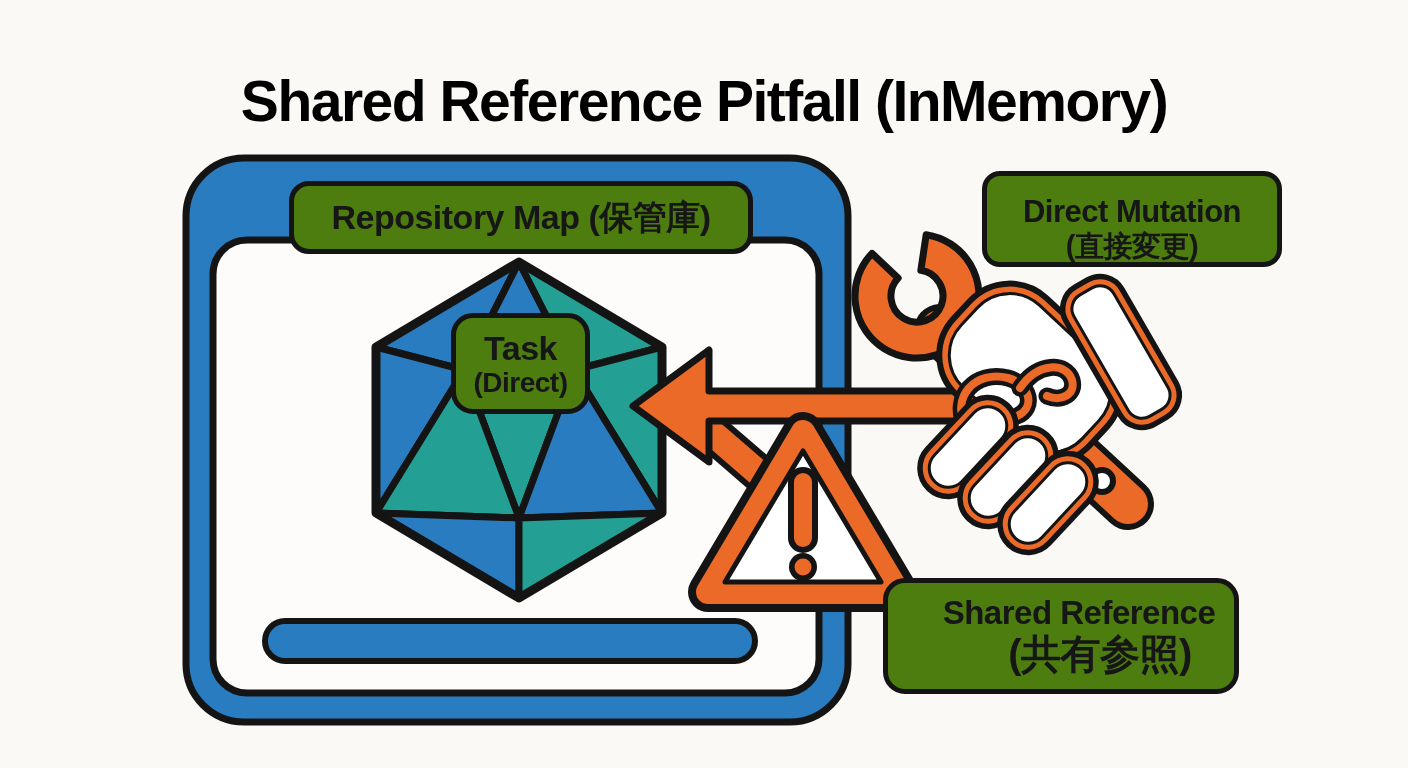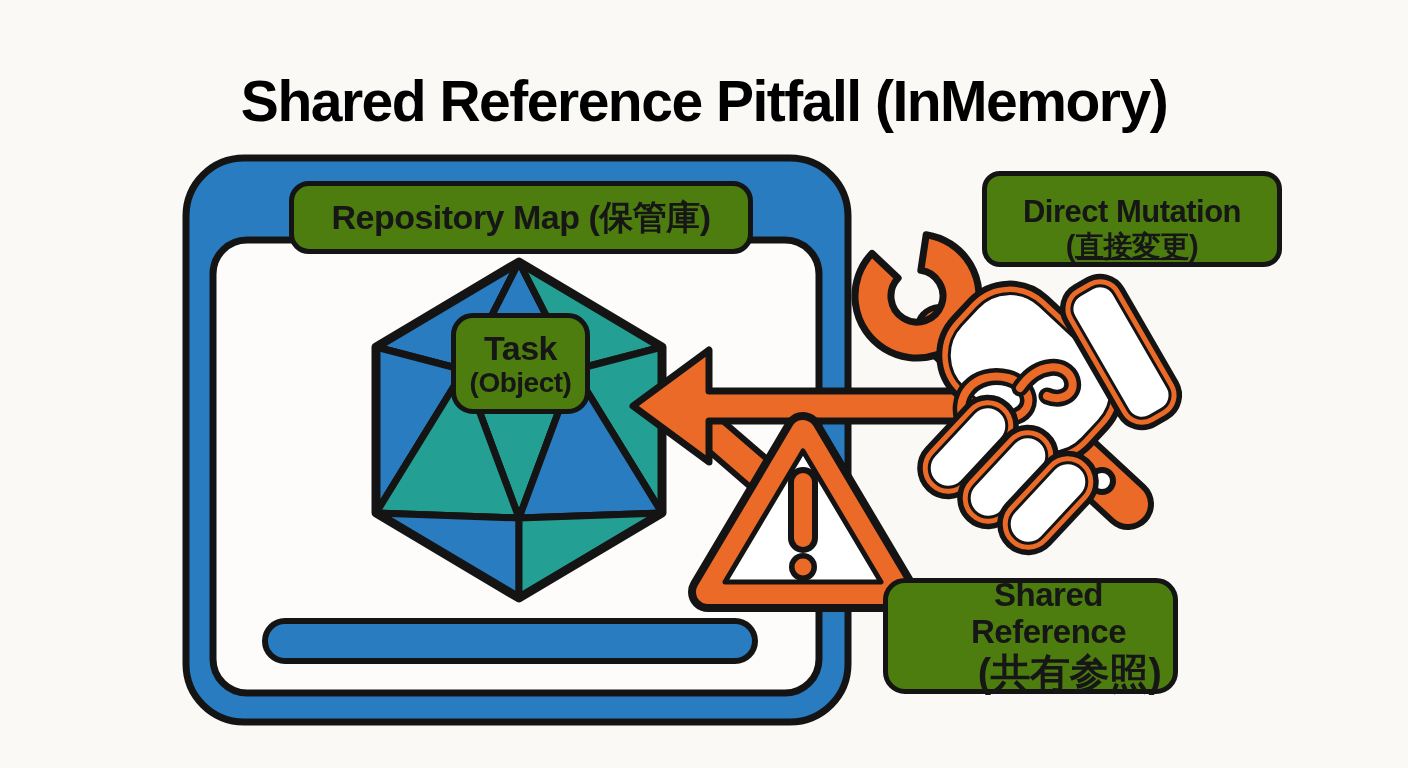--- a/index.html
+++ b/index.html
@@ -19,22 +19,22 @@
     display:flex;flex-direction:column;align-items:center;justify-content:center;
     font-weight:700;color:#161616;z-index:3;text-align:center;letter-spacing:-0.5px;
     line-height:1.12;
   }
   .lb-repo{left:289px;top:181px;width:464px;height:73px;border-radius:20px;font-size:34px;}
   .lb-task{left:451px;top:313px;width:139px;height:101px;border-radius:22px;}
   .lb-task .l1{font-size:34px;}
   .lb-task .l2{font-size:28px;}
   .lb-direct{left:982px;top:171px;width:300px;height:96px;border-radius:18px;justify-content:flex-end;}
   .lb-direct .l1{font-size:31px;}
-  .lb-direct .l2{font-size:29px;text-decoration:underline;}
-  .lb-shared{left:883px;top:578px;width:295px;height:116px;border-radius:22px;padding-left:36px;}
+  .lb-direct .l2{font-size:29px;}
+  .lb-shared{left:883px;top:578px;width:356px;height:116px;border-radius:22px;padding-left:36px;}
   .lb-shared .l1{font-size:33px;}
   .lb-shared .l2{font-size:40px;margin-left:42px;}
   
   .f-blue{fill:var(--blue);} .f-teal{fill:var(--teal);} .f-orange{fill:var(--orange);}
   .f-panel{fill:var(--panel);} .f-white{fill:#ffffff;} .nf{fill:none;}
   .s-ink{stroke:var(--ink);} .s-orange{stroke:var(--orange);}
   .rj{stroke-linejoin:round;} .rc{stroke-linecap:round;}
 </style>
 </head>
 <body>
@@ -128,21 +128,21 @@
       </g>
     </g>
   </svg>
 
   <div class="label-box lb-repo">
     <span>Repository Map (保管庫)</span>
   </div>
 
   <div class="label-box lb-task">
     <span class="l1">Task</span>
-    <span class="l2">(Object)</span>
+    <span class="l2">(Direct)</span>
   </div>
 
   <div class="label-box lb-direct">
     <span class="l1">Direct Mutation</span>
     <span class="l2">(直接変更)</span>
   </div>
 
   <div class="label-box lb-shared">
     <span class="l1">Shared Reference</span>
     <span class="l2">(共有参照)</span>

